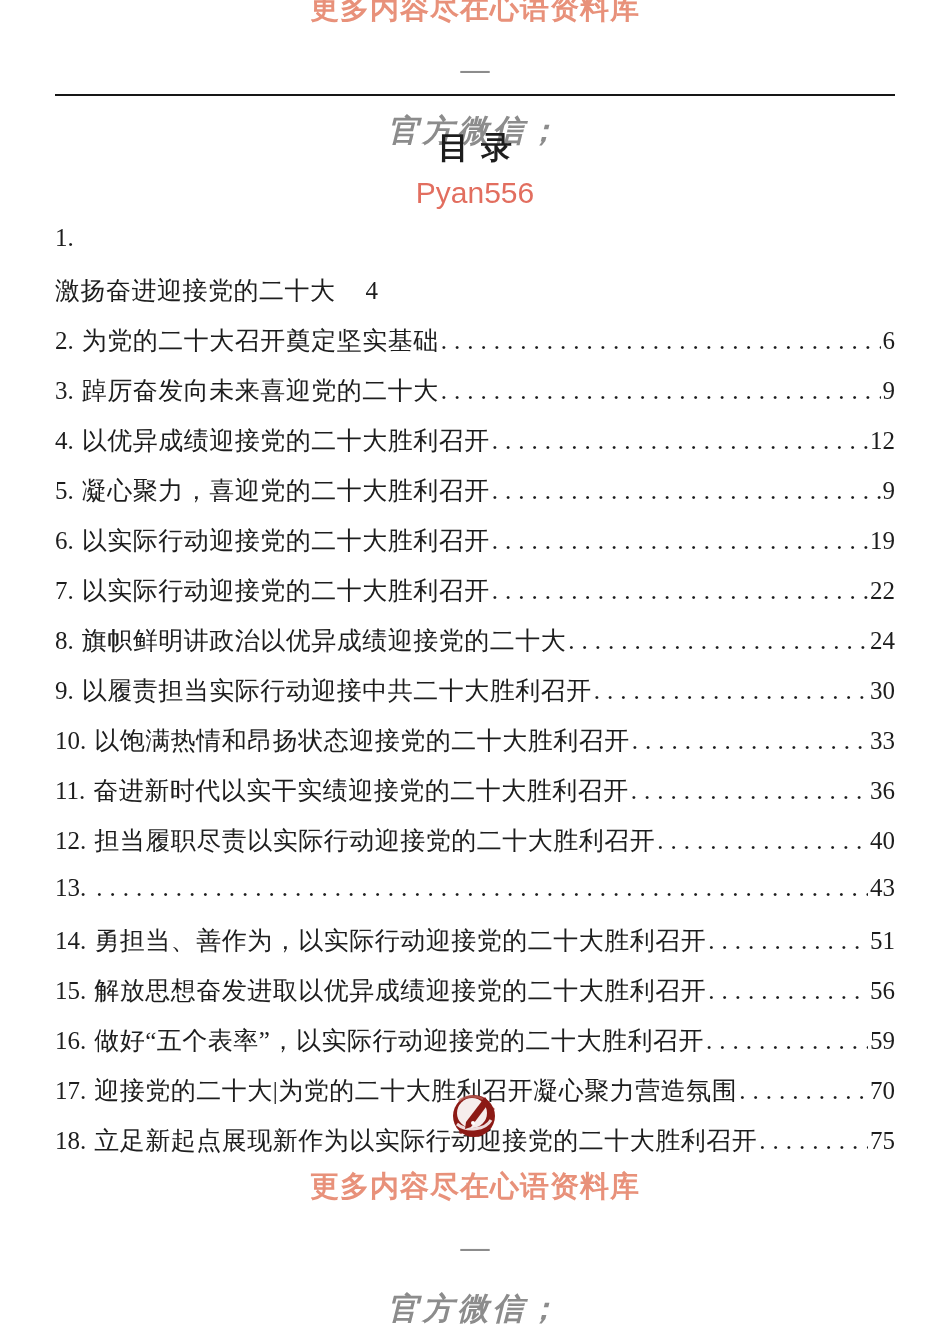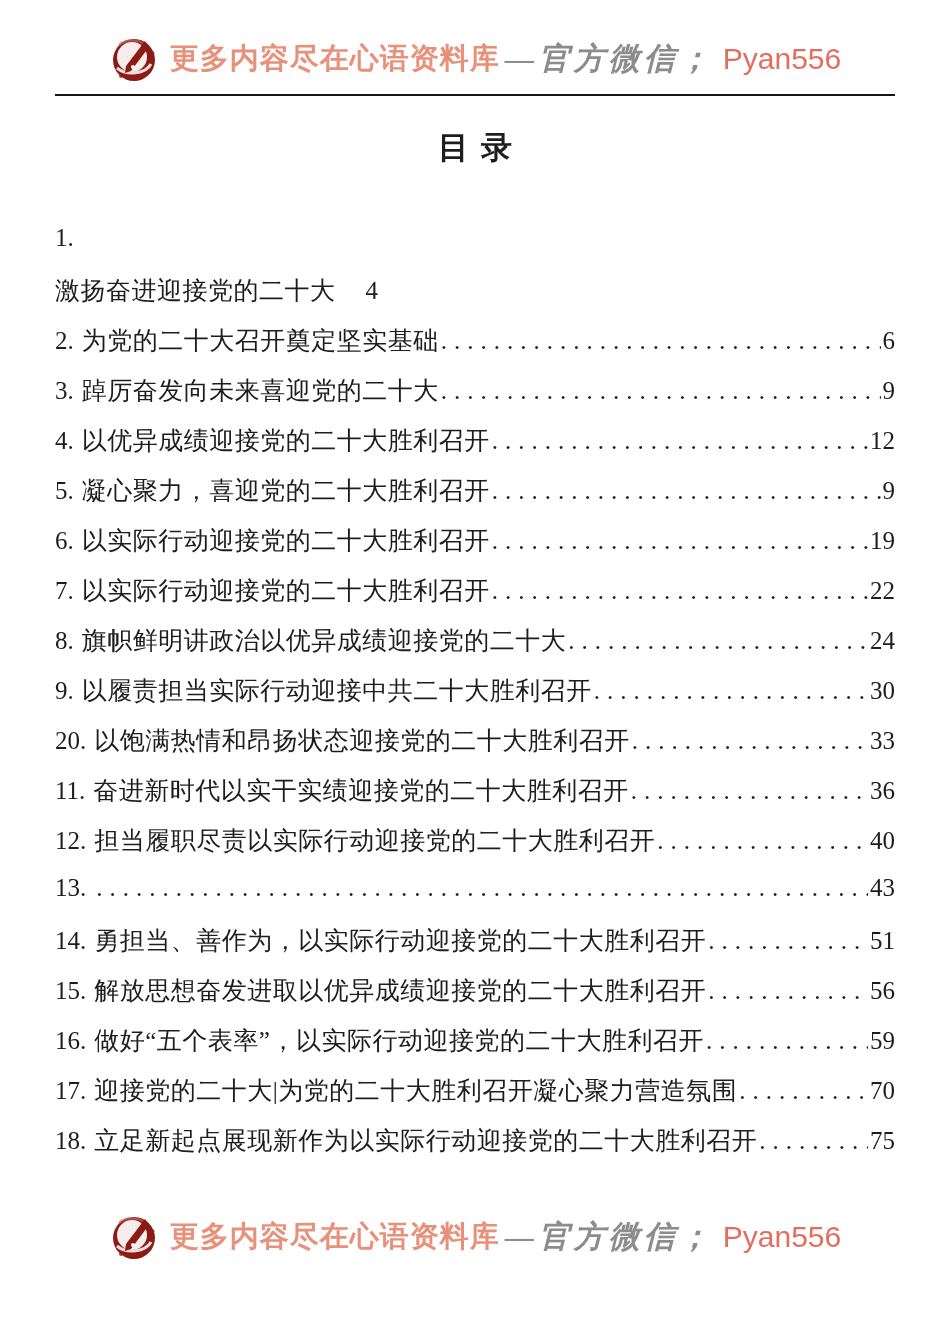--- a/index.html
+++ b/index.html
@@ -16,21 +16,21 @@
     font-family:"Liberation Serif","DejaVu Serif",serif;
     color:var(--text-color);
     overflow:hidden;
     position:relative;
   }
   .page{ padding:0 55px; }
 
   
   .brand{
     display:flex; align-items:center; justify-content:center;
-    gap:9px; height:58px;
+    gap:24px; height:58px;flex-direction:column;
   }
   .brand.header{ margin-top:30px; }
   .brand .logo{ width:52px; height:56px; flex:0 0 auto; }
   .brand .slogan{
     color:var(--slogan-color);
     font-size:29px; font-weight:bold;
     letter-spacing:1px;
     white-space:nowrap;
   }
   .brand .dash{
@@ -171,21 +171,21 @@
     </div>
 
     <div class="toc-row">
       <span class="num">9.</span>
       <span class="title">以履责担当实际行动迎接中共二十大胜利召开</span>
       <span class="dots"></span>
       <span class="page-num">30</span>
     </div>
 
     <div class="toc-row">
-      <span class="num">20.</span>
+      <span class="num">10.</span>
       <span class="title">以饱满热情和昂扬状态迎接党的二十大胜利召开</span>
       <span class="dots"></span>
       <span class="page-num">33</span>
     </div>
 
     <div class="toc-row">
       <span class="num">11.</span>
       <span class="title">奋进新时代以实干实绩迎接党的二十大胜利召开</span>
       <span class="dots"></span>
       <span class="page-num">36</span>

